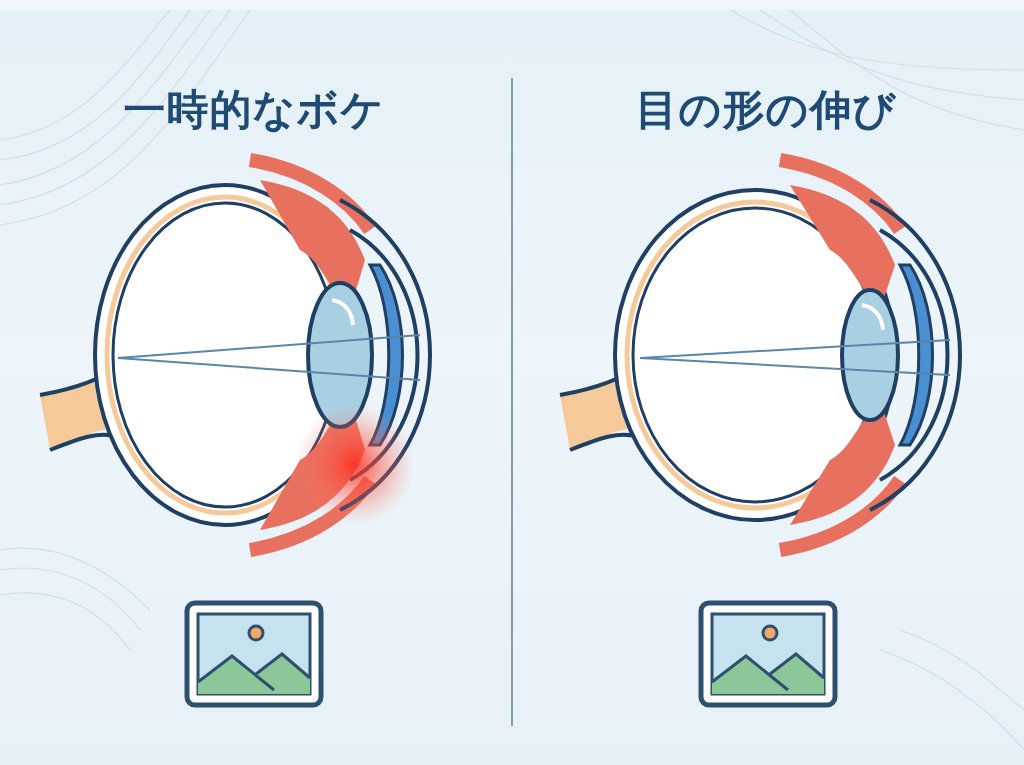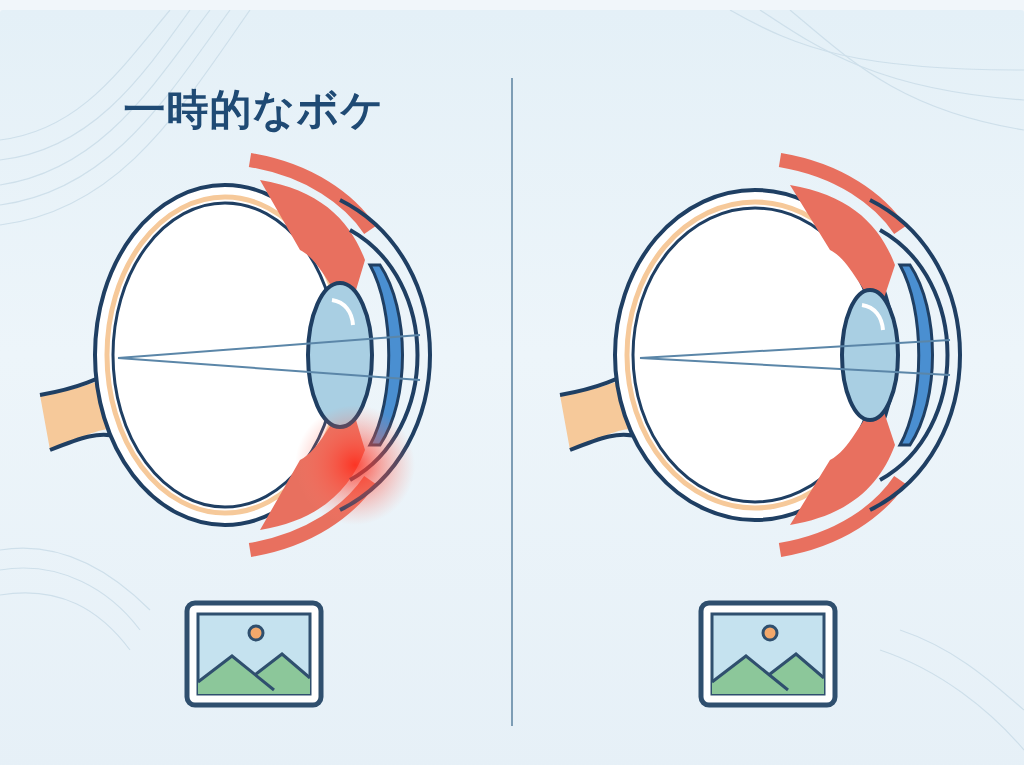--- a/index.html
+++ b/index.html
@@ -48,20 +48,21 @@
       <path d="M0,585 C60,575 100,600 130,640"></path>
       <path d="M730,0 C800,40 860,60 1024,60"></path>
       <path d="M760,0 C820,40 880,80 1024,90"></path>
       <path d="M790,0 C850,50 900,100 1024,120"></path>
       <path d="M880,640 C940,660 990,700 1024,740"></path>
       <path d="M900,620 C960,640 1000,680 1024,700"></path>
     </g>
   </svg>
 
   <div class="title left">一時的なボケ</div>
+  <div class="title right">目の形の伸び</div>
 
   <div class="divider"></div>
 
   <svg class="eye left" width="440" height="440" viewBox="0 0 440 440">
     <defs>
       <radialGradient id="glow" cx="0.5" cy="0.5" r="0.5">
         <stop offset="0" stop-color="#ff2a1a" stop-opacity="0.85"></stop>
         <stop offset="0.45" stop-color="#ff5040" stop-opacity="0.45"></stop>
         <stop offset="1" stop-color="#ff8070" stop-opacity="0"></stop>
       </radialGradient>

